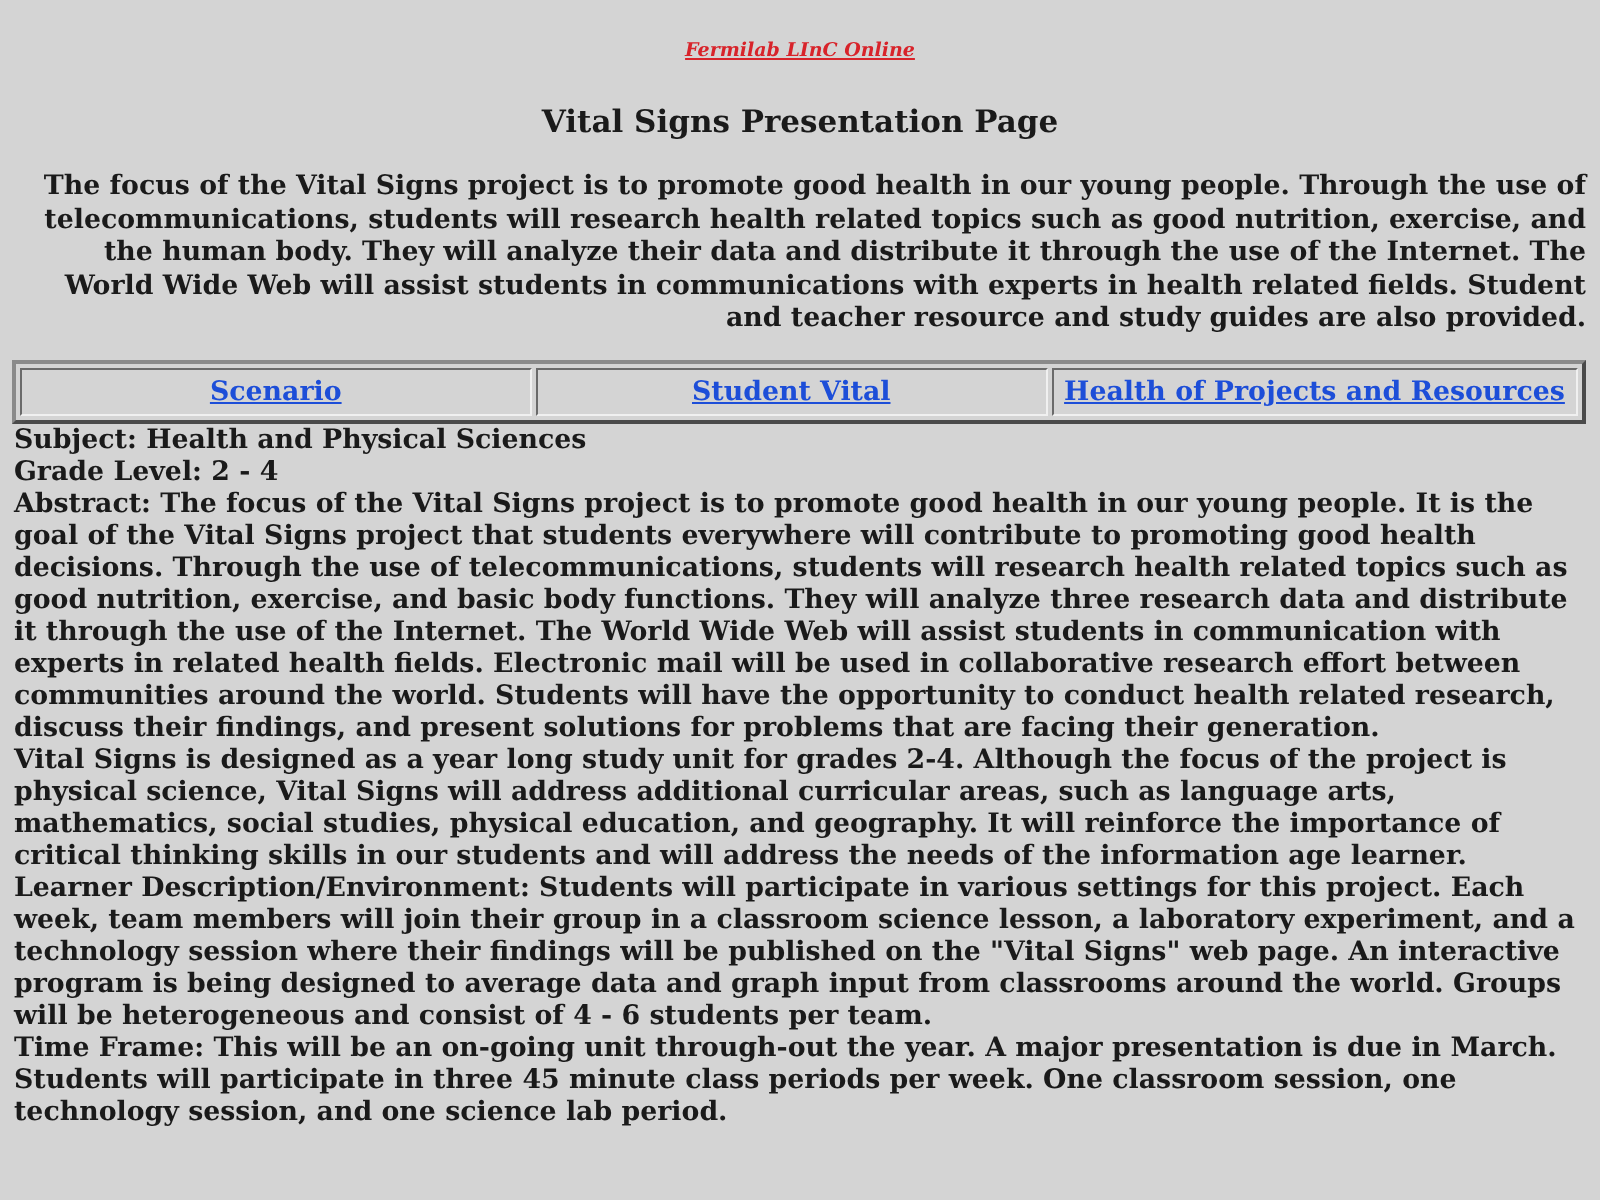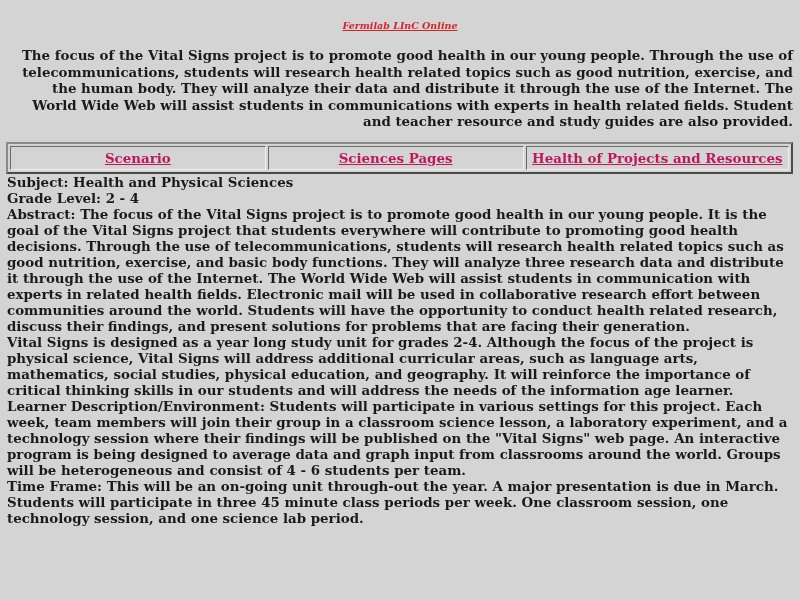--- a/index.html
+++ b/index.html
@@ -52,47 +52,48 @@
     border-color: #8a8a8a #4a4a4a #4a4a4a #8a8a8a;
   }
   table.nav td {
     border: 1px solid;
     border-color: #6a6a6a #f0f0f0 #f0f0f0 #6a6a6a;
     text-align: center;
     height: 22px;
     padding: 0;
   }
   table.nav a {
-    color: #be185d;
+    color: #1d4ed8;
     text-decoration: underline;
   }
   p {
     margin: 0;
   }
   .gap { margin-top: 0; }
 </style>
 </head>
 <body>
 
 <div class="page">
   <div class="top-link-wrap">
     <a class="top-link" href="#">Fermilab LInC Online</a>
   </div>
 
+  <h1>Vital Signs Presentation Page</h1>
 
   <p class="intro">The focus of the Vital Signs project is to promote good health in our young people. Through the use of telecommunications, students will research health related topics such as good nutrition, exercise, and the human body. They will analyze their data and distribute it through the use of the Internet. The World Wide Web will assist students in communications with experts in  health related fields. Student and teacher resource and study guides are also provided.</p>
 
   <table class="nav">
     <tbody>
         <tr>
       <td style="width:33%">
         <a href="#">Scenario</a>
       </td>
       <td style="width:33%">
-        <a href="#">Sciences Pages</a>
+        <a href="#">Student Vital</a>
       </td>
       <td style="width:34%">
         <a href="#">Health of Projects and Resources</a>
       </td>
     </tr>
   </tbody>
     </table>
 
   <p>Subject: Health and Physical Sciences</p>
 

